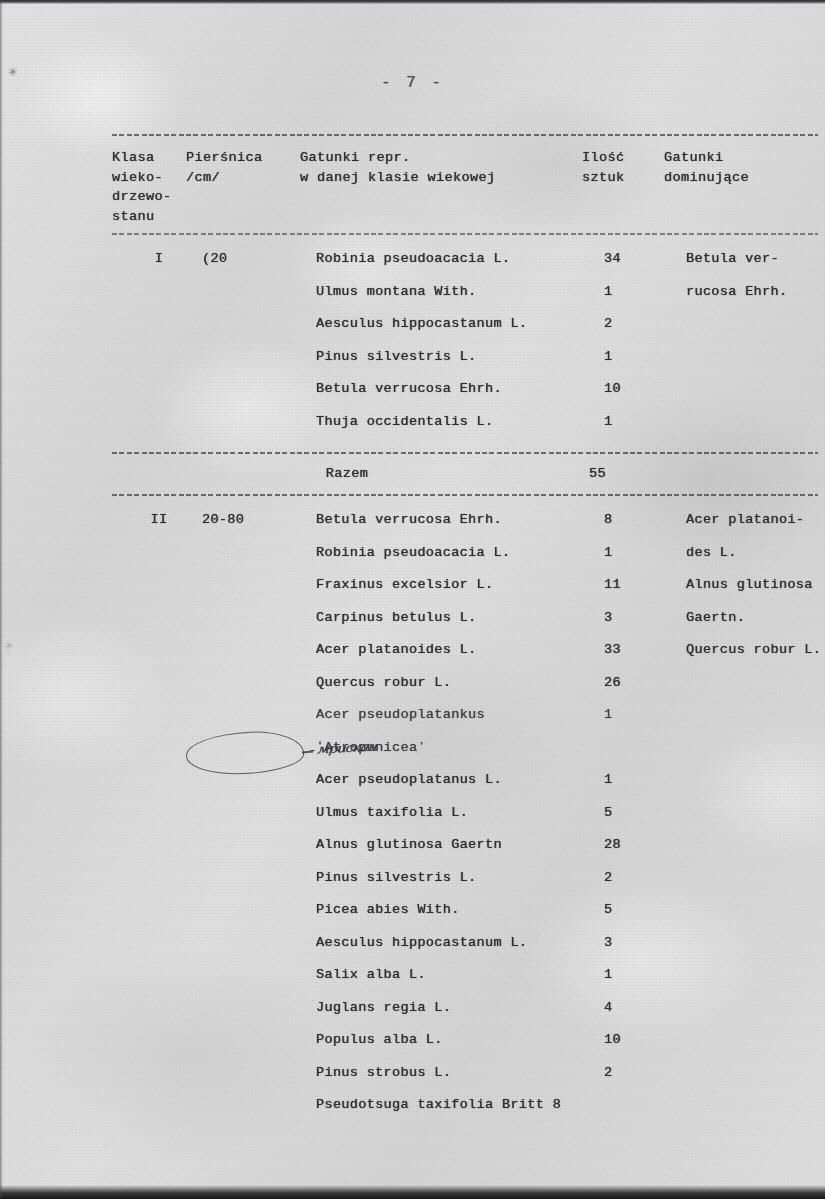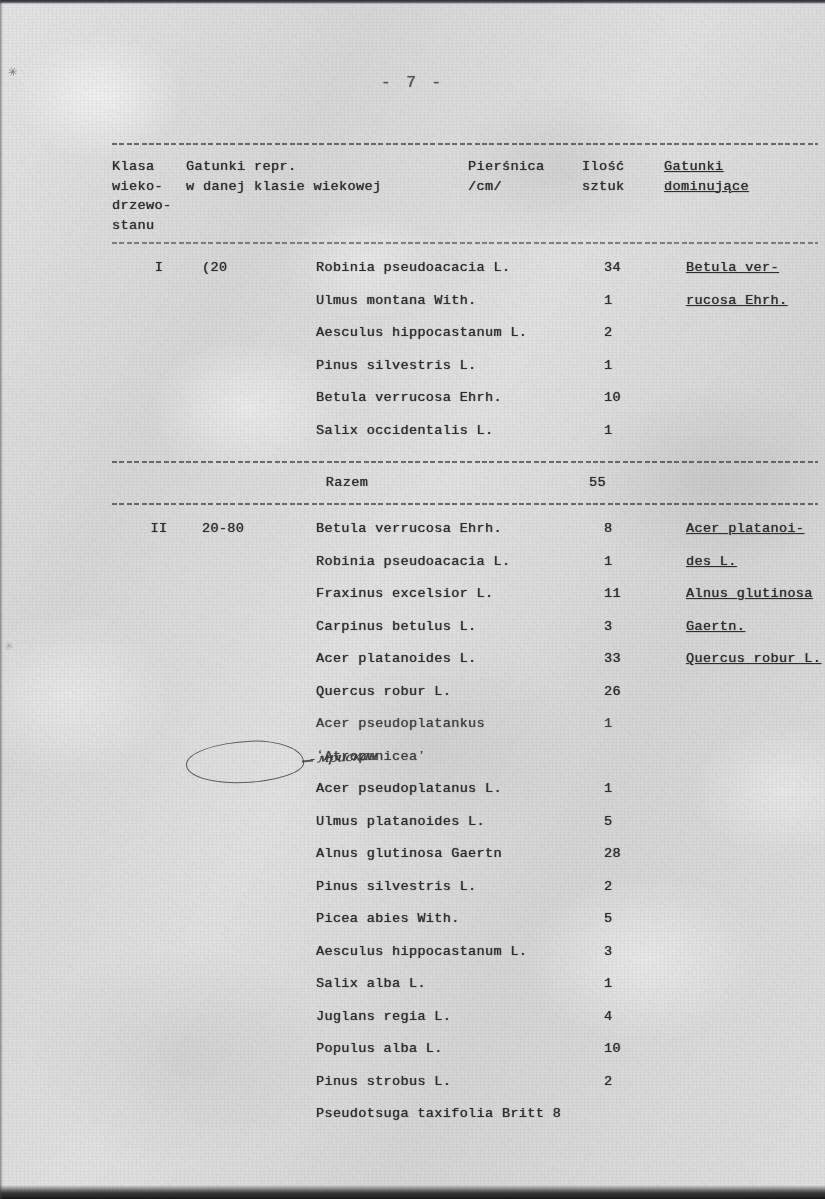--- a/index.html
+++ b/index.html
@@ -67,21 +67,21 @@
     font-size: 16px;
     letter-spacing: 3px;
     color: #3a3a3a;
     opacity: 0.82;
     text-shadow: 0 0 1.4px rgba(60,60,60,0.6);
   }
 
   .table-area {
     position: absolute;
     left: 112px;
-    top: 140px;
+    top: 131px;
     width: 706px;
   }
 
   
   .rule {
     position: relative;
     height: 7px;
     margin: 0;
     background-image: repeating-linear-gradient(
         90deg,
@@ -100,21 +100,21 @@
     font-size: 13.5px;
     line-height: 19.5px;
     letter-spacing: 0.4px;
   }
   .hdr .cell { white-space: pre-line; }
 
   .col-klasa   { width: 74px; flex: 0 0 74px; }
   .col-pier    { width: 114px; flex: 0 0 114px; }
   .col-gat     { width: 282px; flex: 0 0 282px; }
   .col-ilosc   { width: 82px;  flex: 0 0 82px; }
-  .col-dom     { width: 154px; flex: 0 0 154px; text-decoration: underline; }
+  .col-dom     { width: 154px; flex: 0 0 154px; }
 
   .block { padding-top: 13px; padding-bottom: 4px; }
 
   .row {
     display: flex;
     align-items: flex-start;
     font-size: 13.5px;
     line-height: 17px;
     letter-spacing: 0.35px;
     min-height: 32.5px;
@@ -201,24 +201,24 @@
 
   <div class="table-area">
 
     <div class="rule"></div>
 
     <div class="hdr ink">
       <div class="cell col-klasa">Klasa
 wieko-
 drzewo‐
 stanu</div>
+      <div class="cell col-pier">Pierśnica
+/cm/</div>
       <div class="cell col-gat">Gatunki repr.
 w danej klasie wiekowej</div>
-      <div class="cell col-pier">Pierśnica
-/cm/</div>
       <div class="cell col-ilosc">Ilość
 sztuk</div>
       <div class="cell col-dom">Gatunki
 dominujące</div>
     </div>
 
     <div class="rule thin"></div>
 
     <div class="block">
 
@@ -258,21 +258,21 @@
         <div class="c klasa col-klasa"></div>
         <div class="c pier col-pier"></div>
         <div class="c col-gat">Betula verrucosa Ehrh.</div>
         <div class="c ilosc col-ilosc">10</div>
         <div class="c col-dom"></div>
       </div>
 
       <div class="row ink">
         <div class="c klasa col-klasa"></div>
         <div class="c pier col-pier"></div>
-        <div class="c col-gat">Salix occidentalis L.</div>
+        <div class="c col-gat">Thuja occidentalis L.</div>
         <div class="c ilosc col-ilosc">1</div>
         <div class="c col-dom"></div>
       </div>
 
     </div>
 
     <div class="rule"></div>
 
     <div class="razem-row ink">
       <div class="razem-label">Razem</div>
@@ -354,21 +354,21 @@
         <div class="c klasa col-klasa"></div>
         <div class="c pier col-pier"></div>
         <div class="c col-gat">Acer pseudoplatanus L.</div>
         <div class="c ilosc col-ilosc">1</div>
         <div class="c col-dom"></div>
       </div>
 
       <div class="row ink">
         <div class="c klasa col-klasa"></div>
         <div class="c pier col-pier"></div>
-        <div class="c col-gat">Ulmus platanoides L.</div>
+        <div class="c col-gat">Ulmus taxifolia L.</div>
         <div class="c ilosc col-ilosc">5</div>
         <div class="c col-dom"></div>
       </div>
 
       <div class="row ink">
         <div class="c klasa col-klasa"></div>
         <div class="c pier col-pier"></div>
         <div class="c col-gat">Alnus glutinosa Gaertn</div>
         <div class="c ilosc col-ilosc">28</div>
         <div class="c col-dom"></div>

